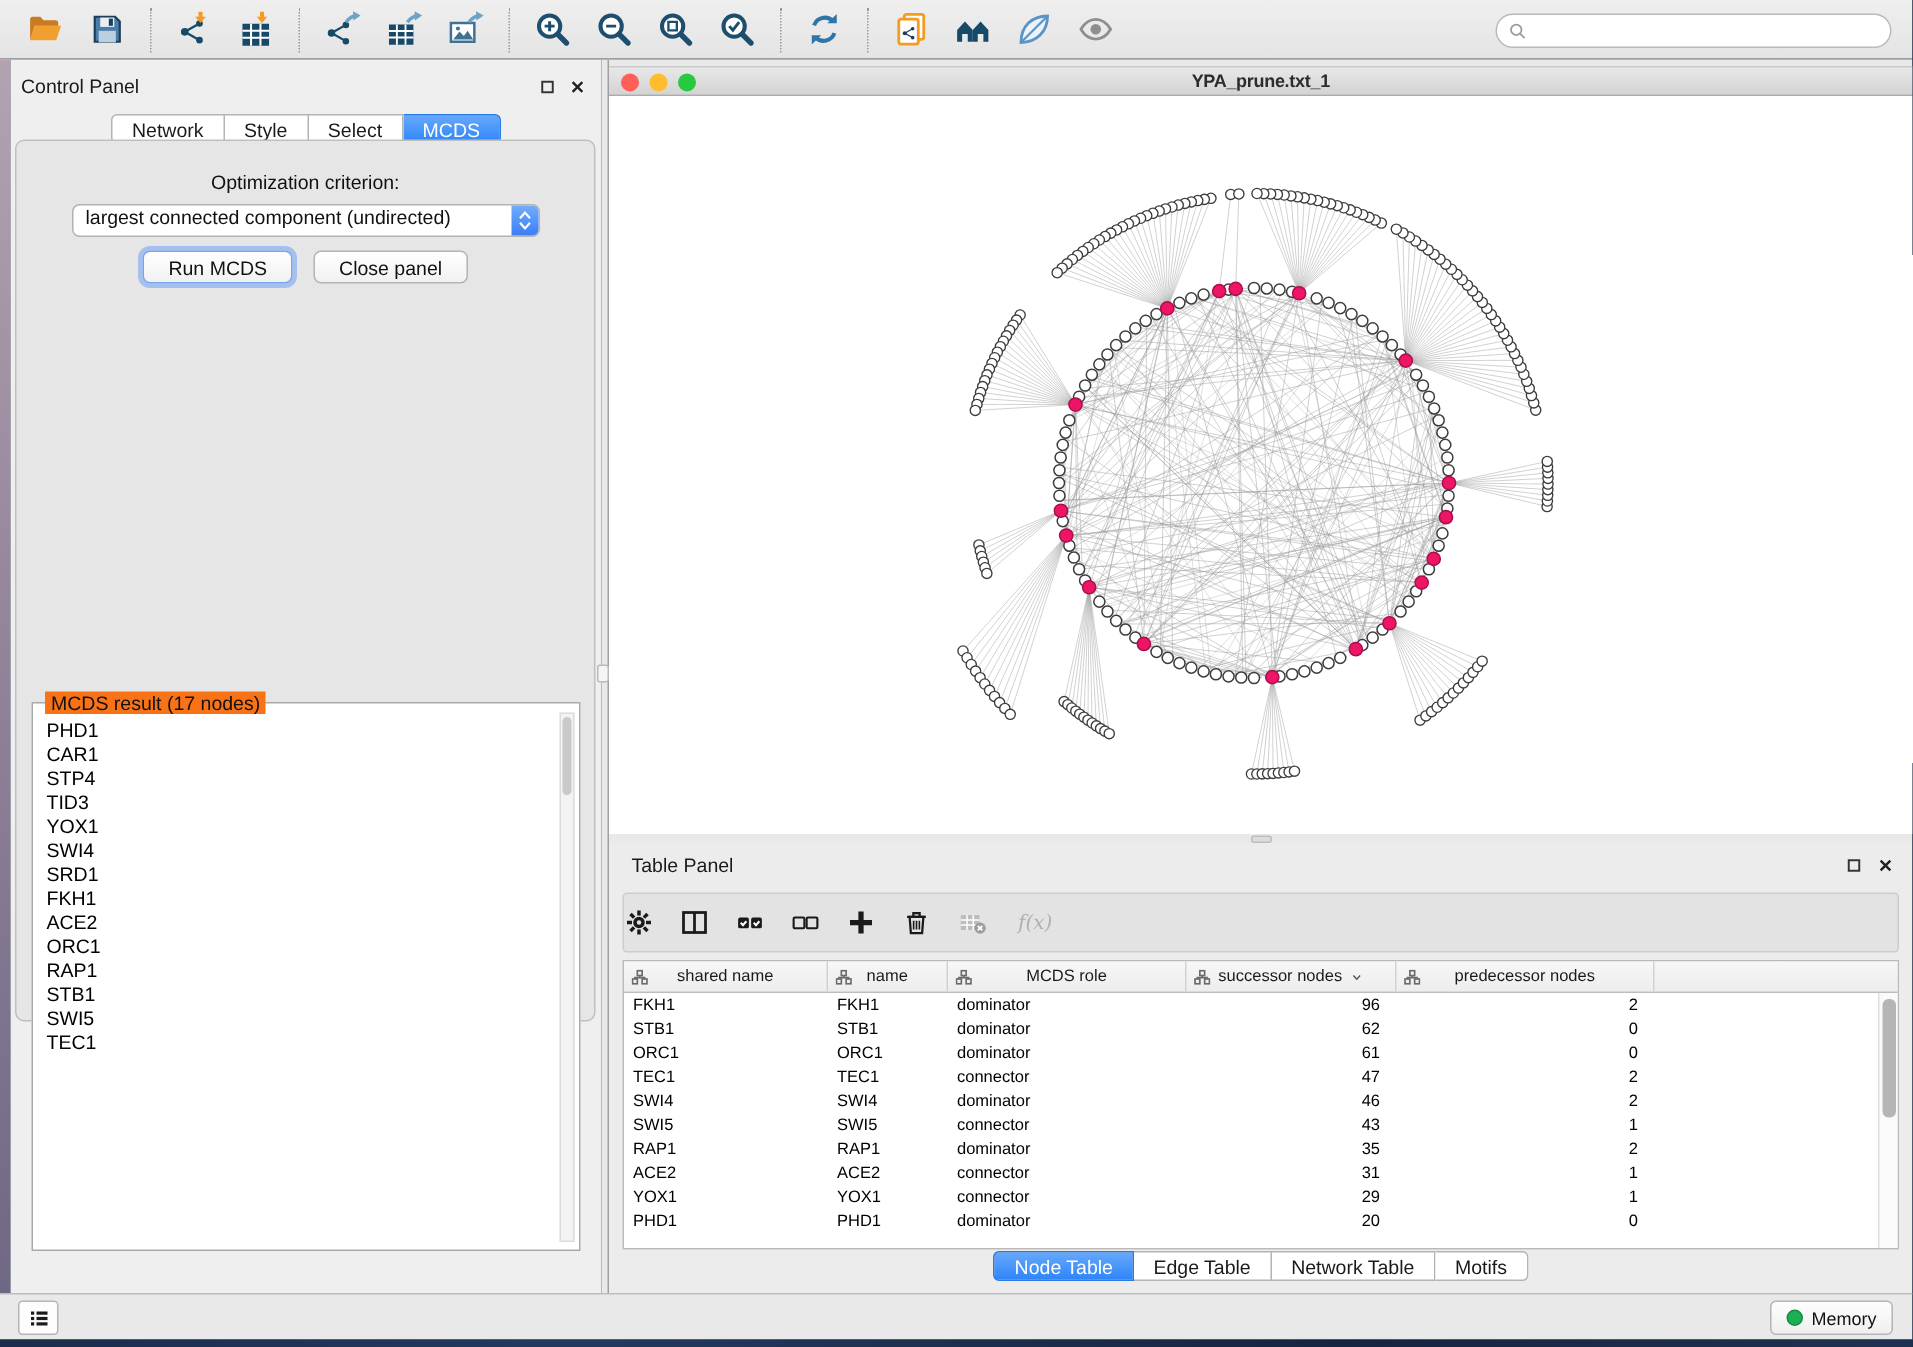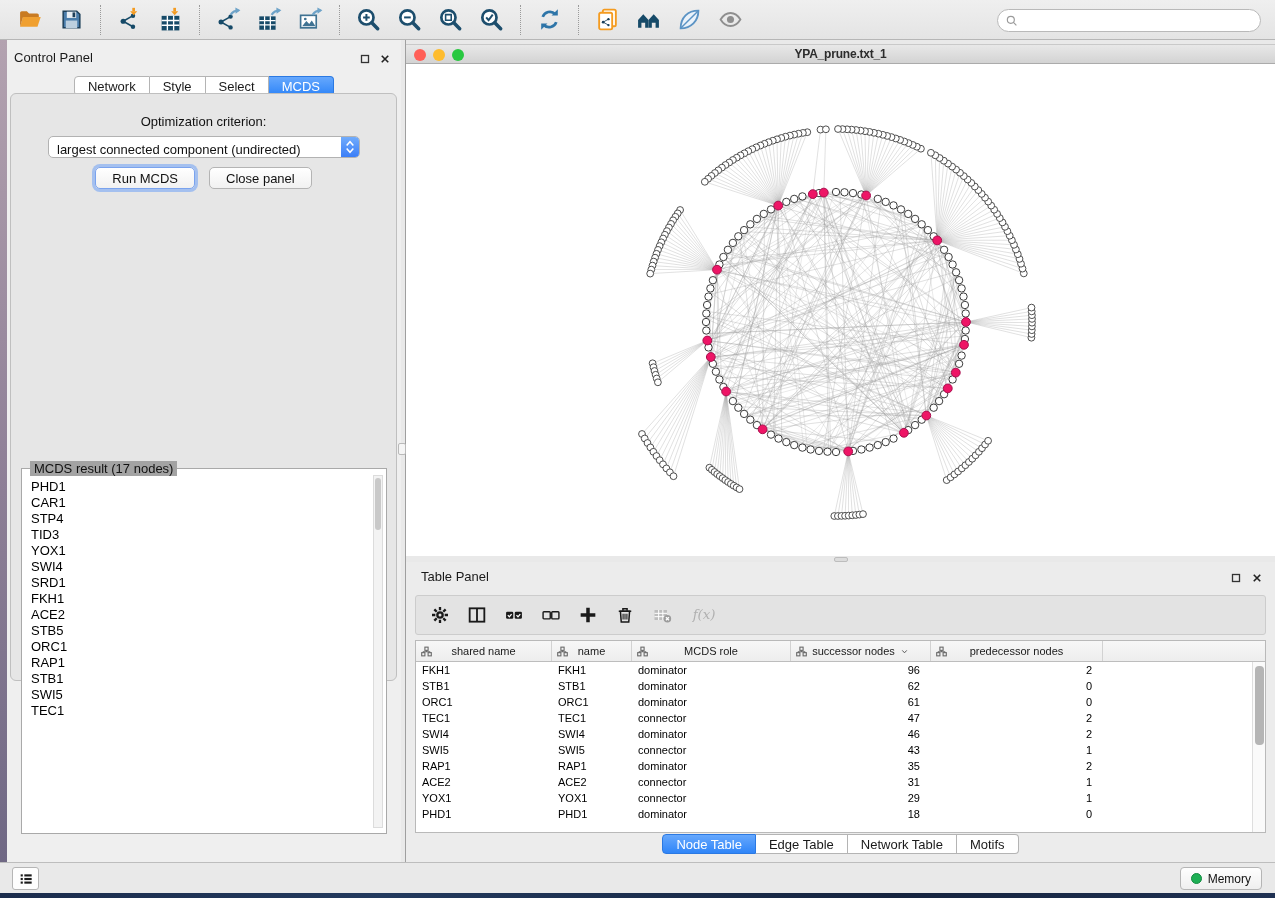--- a/index.html
+++ b/index.html
@@ -38,32 +38,32 @@
   .seg .segbtn { font-family:inherit; font-size:13px; color:#1a1a1a; background:#fff;
     border:1px solid #b4b4b4; border-left:none; height:20px; padding:0 13px; cursor:pointer; }
   .seg .segbtn:first-child { border-left:1px solid #b4b4b4; border-radius:4px 0 0 4px; }
   .seg .segbtn:last-child { border-radius:0 4px 4px 0; }
   .seg .segbtn.sel { background:linear-gradient(#66a8fd,#2f85f8); border-color:#2b79e2; color:#fff; }
   .cp-tabs { position:absolute; top:36px; left:0; width:394px; display:flex; justify-content:center; }
   .cp-content { position:absolute; left:3px; top:53px; width:387px; height:588px;
     background:#e6e6e6; border:1px solid #bfbfbf; border-radius:6px; }
   .opt-label { position:absolute; top:20px; left:0; width:100%; text-align:center; font-size:13px; color:#111; }
   .dropdown { position:absolute; left:37px; top:42px; width:312px; height:22px; background:#fff;
-    border:1px solid #b2b2b2; border-radius:5px; display:flex; align-items:flex-end; cursor:pointer; }
+    border:1px solid #b2b2b2; border-radius:5px; display:flex; align-items:flex-start; cursor:pointer; }
   .dropdown .dd-text { flex:1; font-size:13px; color:#111; padding-left:8px; white-space:nowrap; overflow:hidden; }
   .dropdown .dd-step { width:18px; height:20px; border-radius:0 4px 4px 0;
     background:linear-gradient(#71acfc,#3b7ef7); display:flex; flex-direction:column; align-items:center; justify-content:center; }
   .dropdown .dd-step svg { width:10px; height:8px; }
   .btn-row { position:absolute; top:73px; left:0; width:100%; display:flex; justify-content:center; gap:14px; }
   .pushbtn { font-family:inherit; font-size:13px; color:#111; height:22px; padding:0 16px;
     background:linear-gradient(#ffffff,#f1f1f1); border:1px solid #b4b4b4; border-radius:5px; cursor:pointer; }
   .pushbtn.focused { border-color:#7aa3ee; box-shadow:0 0 0 3px rgba(110,160,245,.55); }
   .mcds-box { position:absolute; left:10px; top:374px; width:366px; height:366px;
     border:1px solid #a9a9a9; background:#fff; }
-  .mcds-legend { position:absolute; left:8px; top:-8px; background:#a3a3a3; padding:0 4px; font-size:13px; color:#111; }
+  .mcds-legend { position:absolute; left:8px; top:-8px; background:#f97316; padding:0 4px; font-size:13px; color:#111; }
   .mcds-list { position:absolute; left:1px; top:4px; right:14px; bottom:1px; overflow:hidden; padding:6px 0 0 8px; }
   .mcds-list .mitem { font-size:13px; color:#000; line-height:16px; }
   .mcds-scroll { position:absolute; right:3px; top:6px; bottom:5px; width:10px; background:#f3f3f3; border:1px solid #dcdcdc; }
   .mcds-thumb { position:absolute; left:1px; top:2px; width:6px; height:52px; background:#c9c9c9; border-radius:3px; }
 
   
   .v-splitter { position:absolute; left:401px; top:40px; width:5px; height:822px; background:#e9e9e9; border-right:1px solid #9f9f9f; }
   .v-handle { position:absolute; left:-3px; top:403px; width:8px; height:12px; background:#f5f5f5; border:1px solid #b9b9b9; border-radius:2px; cursor:col-resize; }
   .h-splitter { position:absolute; left:406px; top:556px; width:869px; height:6px; background:#e9e9e9; }
   .h-handle { position:absolute; left:428px; top:1px; width:14px; height:5px; background:#dcdcdc; border:1px solid #bdbdbd; border-radius:2px; cursor:row-resize; }
@@ -78,21 +78,21 @@
   .net-title { width:100%; text-align:center; font-size:12px; font-weight:bold; color:#2c2c2c;
     font-stretch:condensed; letter-spacing:-0.2px; }
   .net-canvas { position:absolute; left:0; top:24px; width:869px; height:492px; background:#fff; }
 
   
   .table-panel { position:absolute; left:406px; top:562px; width:869px; height:300px; background:#ececec; }
   .tp-title { position:absolute; left:15px; top:7px; }
   .tp-float { right:33px; top:8px; } .tp-close { right:12px; top:8px; }
   .tp-toolbar { position:absolute; left:9px; top:33px; width:851px; height:40px;
     background:#e3e3e3; border:1px solid #cccccc; border-radius:3px;
-    display:flex; align-items:center; gap:17px; padding-left:14px; }
+    display:flex; align-items:center; gap:17px; }
   .tp-toolbar .tpicon { width:20px; height:20px; cursor:pointer; }
   .tp-toolbar .tpicon.disabled { cursor:default; }
   .tp-toolbar .tpicon svg { width:20px; height:20px; }
   .tp-toolbar .tpicon.fx svg { width:34px; height:20px; }
   .tp-table { position:absolute; left:9px; top:78px; width:851px; height:193px; background:#fff; border:1px solid #b9b9b9; }
   .thead { display:flex; height:21px; background:linear-gradient(#f7f7f7,#ededed); border-bottom:1px solid #bdbdbd; }
   .th { position:relative; display:flex; align-items:center; justify-content:center;
     font-size:11px; color:#1a1a1a; border-right:1px solid #d2d2d2; }
   .th .tree { position:absolute; left:5px; top:5px; width:11px; height:11px; }
   .th .sortchev { width:9px; height:9px; margin-left:5px; }
@@ -311,21 +311,20 @@
         <div class="mcds-list" id="mcds-list">
             <div class="mitem">PHD1</div>
             <div class="mitem">CAR1</div>
             <div class="mitem">STP4</div>
             <div class="mitem">TID3</div>
             <div class="mitem">YOX1</div>
             <div class="mitem">SWI4</div>
             <div class="mitem">SRD1</div>
             <div class="mitem">FKH1</div>
             <div class="mitem">ACE2</div>
-            <div class="mitem">STB5</div>
             <div class="mitem">ORC1</div>
             <div class="mitem">RAP1</div>
             <div class="mitem">STB1</div>
             <div class="mitem">SWI5</div>
             <div class="mitem">TEC1</div>
           </div>
         <div class="mcds-scroll">
             <div class="mcds-thumb"></div>
           </div>
       </div>
@@ -1229,21 +1228,21 @@
             <div class="td l" style="width: 136px;">YOX1</div>
             <div class="td l" style="width: 80px;">YOX1</div>
             <div class="td l" style="width: 159px;">connector</div>
             <div class="td r" style="width: 140px;">29</div>
             <div class="td r" style="width: 172px;">1</div>
           </div>
           <div class="trow">
             <div class="td l" style="width: 136px;">PHD1</div>
             <div class="td l" style="width: 80px;">PHD1</div>
             <div class="td l" style="width: 159px;">dominator</div>
-            <div class="td r" style="width: 140px;">18</div>
+            <div class="td r" style="width: 140px;">20</div>
             <div class="td r" style="width: 172px;">0</div>
           </div>
         </div>
       <div class="tp-vscroll">
           <div class="tp-vthumb"></div>
         </div>
     </div>
 
     <div class="tp-tabs">
         <div class="seg" id="tp-seg">

